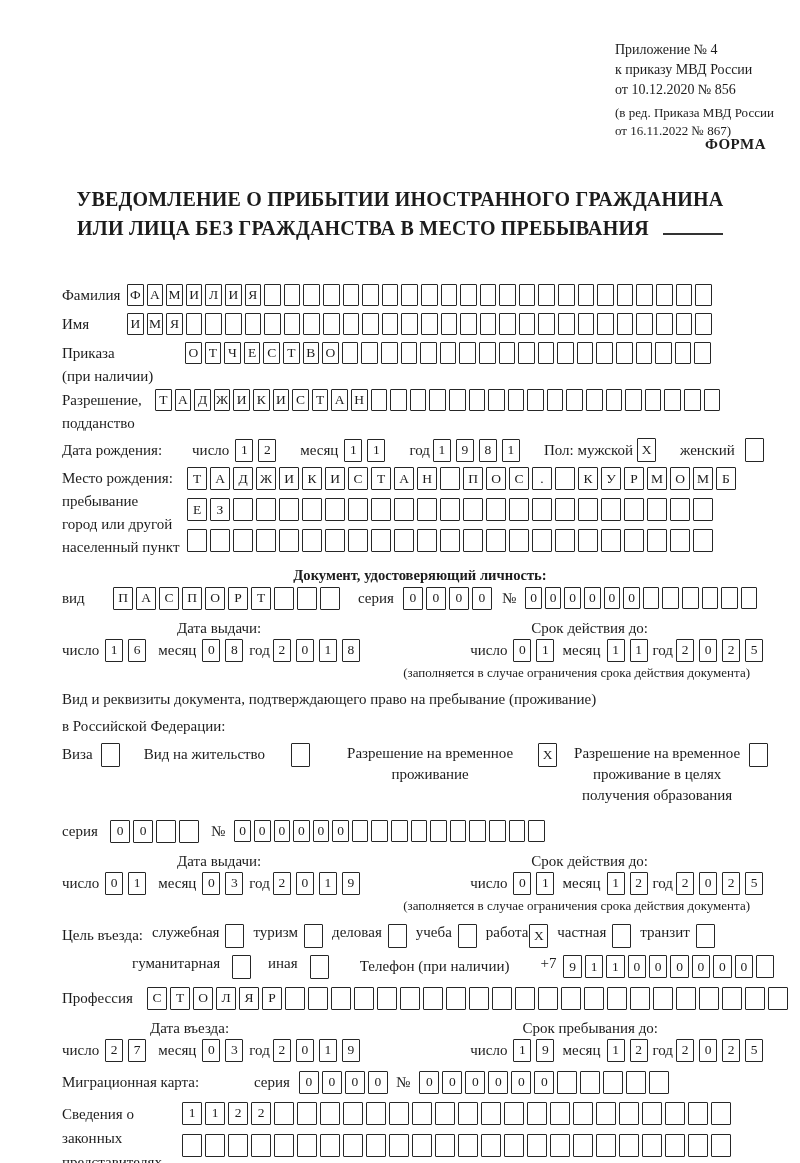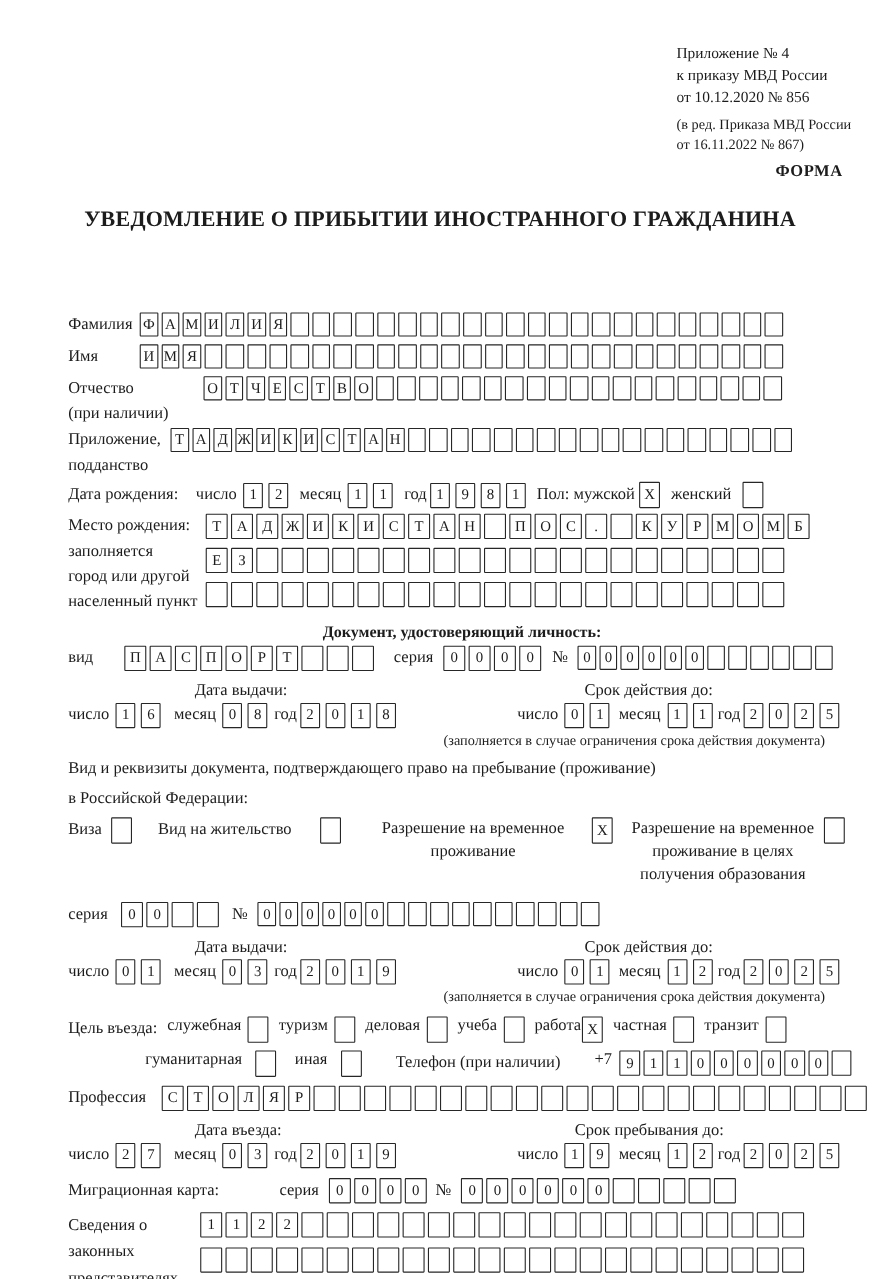--- a/index.html
+++ b/index.html
@@ -1,21 +1,21 @@
 <!DOCTYPE html>
 <html><head>
 <meta charset="utf-8">
 <style>
   html,body{margin:0;padding:0;background:#fff;}
   .page{position:relative;width:800px;height:1163px;background:#fff;color:#1c1c1c;
         font-family:"Liberation Serif", serif;font-size:15px;overflow:hidden;}
   .hdr{position:absolute;left:615px;top:40px;line-height:1.42;font-size:14px;}
   .hdr .sub{font-size:13px;line-height:1.38;}
   .hdr .sub.first{margin-top:4px;}
-  .forma{position:absolute;right:34px;top:148px;font-weight:bold;font-size:15px;letter-spacing:.5px;margin-left:24px;}
+  .forma{position:absolute;right:34px;top:136px;font-weight:bold;font-size:15px;letter-spacing:.5px;margin-left:24px;}
   .title{position:absolute;left:0;right:0;top:185px;text-align:center;font-weight:bold;
          font-size:20px;line-height:1.45;letter-spacing:.2px;}
   .blank{display:inline-block;width:60px;border-bottom:2.2px solid #333;margin-left:14px;
          vertical-align:baseline;height:14px;}
   .sec{position:absolute;left:64px;top:248px;font-weight:bold;font-size:14.8px;letter-spacing:.2px;}
   .content{position:absolute;left:62px;top:276px;width:716px;}
   .frow{display:flex;align-items:flex-start;margin-top:6px;}
   .lbl{flex:0 0 auto;padding-top:3px;}
   .lbl2{flex:0 0 auto;line-height:1.5;}
   .cells{display:flex;gap:3px;flex:0 0 auto;}
@@ -49,20 +49,21 @@
     <div>к приказу МВД России</div>
     <div>от 10.12.2020 № 856</div>
     <div class="sub first">(в ред. Приказа МВД России</div>
     <div class="sub">от 16.11.2022 № 867)</div>
   </div>
 
   <div class="forma">ФОРМА</div>
 
   <div class="title">
     <div>УВЕДОМЛЕНИЕ О ПРИБЫТИИ ИНОСТРАННОГО ГРАЖДАНИНА</div>
+    <div><span>ИЛИ ЛИЦА БЕЗ ГРАЖДАНСТВА В МЕСТО ПРЕБЫВАНИЯ</span><span class="blank"></span></div>
   </div>
 
 
   <div class="content">
 
     <div class="frow" style="margin-top:8px">
       <span class="lbl" style="width:65px">Фамилия</span>
       <div class="cells">
           <span class="cell">Ф</span>
           <span class="cell">А</span>
@@ -128,21 +129,21 @@
           <span class="cell"></span>
           <span class="cell"></span>
           <span class="cell"></span>
           <span class="cell"></span>
           <span class="cell"></span>
         </div>
     </div>
 
     <div class="frow" style="margin-top:7px">
       <div class="lbl2" style="width:123px">
-        <div>Отчество</div>
+        <div>Приказа</div>
         <div>(при наличии)</div>
       </div>
       <div class="cells">
           <span class="cell">О</span>
           <span class="cell">Т</span>
           <span class="cell">Ч</span>
           <span class="cell">Е</span>
           <span class="cell">С</span>
           <span class="cell">Т</span>
           <span class="cell">В</span>
@@ -164,21 +165,21 @@
           <span class="cell"></span>
           <span class="cell"></span>
           <span class="cell"></span>
           <span class="cell"></span>
           <span class="cell"></span>
         </div>
     </div>
 
     <div class="frow" style="margin-top:2px">
       <div class="lbl2" style="width:93px">
-        <div>Приложение,</div>
+        <div>Разрешение,</div>
         <div>подданство</div>
       </div>
       <div class="cells">
           <span class="cell">Т</span>
           <span class="cell">А</span>
           <span class="cell">Д</span>
           <span class="cell">Ж</span>
           <span class="cell">И</span>
           <span class="cell">К</span>
           <span class="cell">И</span>
@@ -200,21 +201,21 @@
           <span class="cell"></span>
           <span class="cell"></span>
           <span class="cell"></span>
           <span class="cell"></span>
           <span class="cell"></span>
           <span class="cell"></span>
           <span class="cell"></span>
         </div>
     </div>
 
-    <div class="frow" style="margin-top:4px;align-items:center;gap:10px">
+    <div class="frow" style="margin-top:4px;align-items:center;gap:24px">
       <span>Дата рождения:</span>
       <span class="dg" style="margin-left:6px">
           <span>число</span>
         <div class="cells dt">
             <span class="cell">1</span>
             <span class="cell">2</span>
           </div>
         </span>
       <span class="dg">
           <span>месяц</span>
@@ -242,21 +243,21 @@
           <span>женский</span>
         <div class="cells cb">
             <span class="cell"></span>
           </div>
         </span>
     </div>
 
     <div class="frow" style="margin-top:5px">
       <div class="lbl2" style="width:125px;line-height:1.53">
         <div>Место рождения:</div>
-        <div>заполняется</div>
+        <div>пребывание</div>
         <div>город или другой</div>
         <div>населенный пункт</div>
       </div>
       <div class="col">
         <div class="cells w18">
             <span class="cell">Т</span>
             <span class="cell">А</span>
             <span class="cell">Д</span>
             <span class="cell">Ж</span>
             <span class="cell">И</span>
@@ -644,21 +645,21 @@
           <span class="cell"></span>
           <span class="cell"></span>
           <span class="cell"></span>
           <span class="cell"></span>
           <span class="cell"></span>
           <span class="cell"></span>
         </div>
     </div>
 
     <div class="dhead">
-      <span style="margin-left:115px">Дата въезда:</span>
+      <span style="margin-left:88px">Дата въезда:</span>
       <span class="mla" style="margin-right:120px">Срок пребывания до:</span>
     </div>
     <div class="frow" style="margin-top:2px;align-items:center">
       <span class="dg">
           <span>число</span>
           <div class="cells dt">
             <span class="cell">2</span>
             <span class="cell">7</span>
           </div>
         </span>

